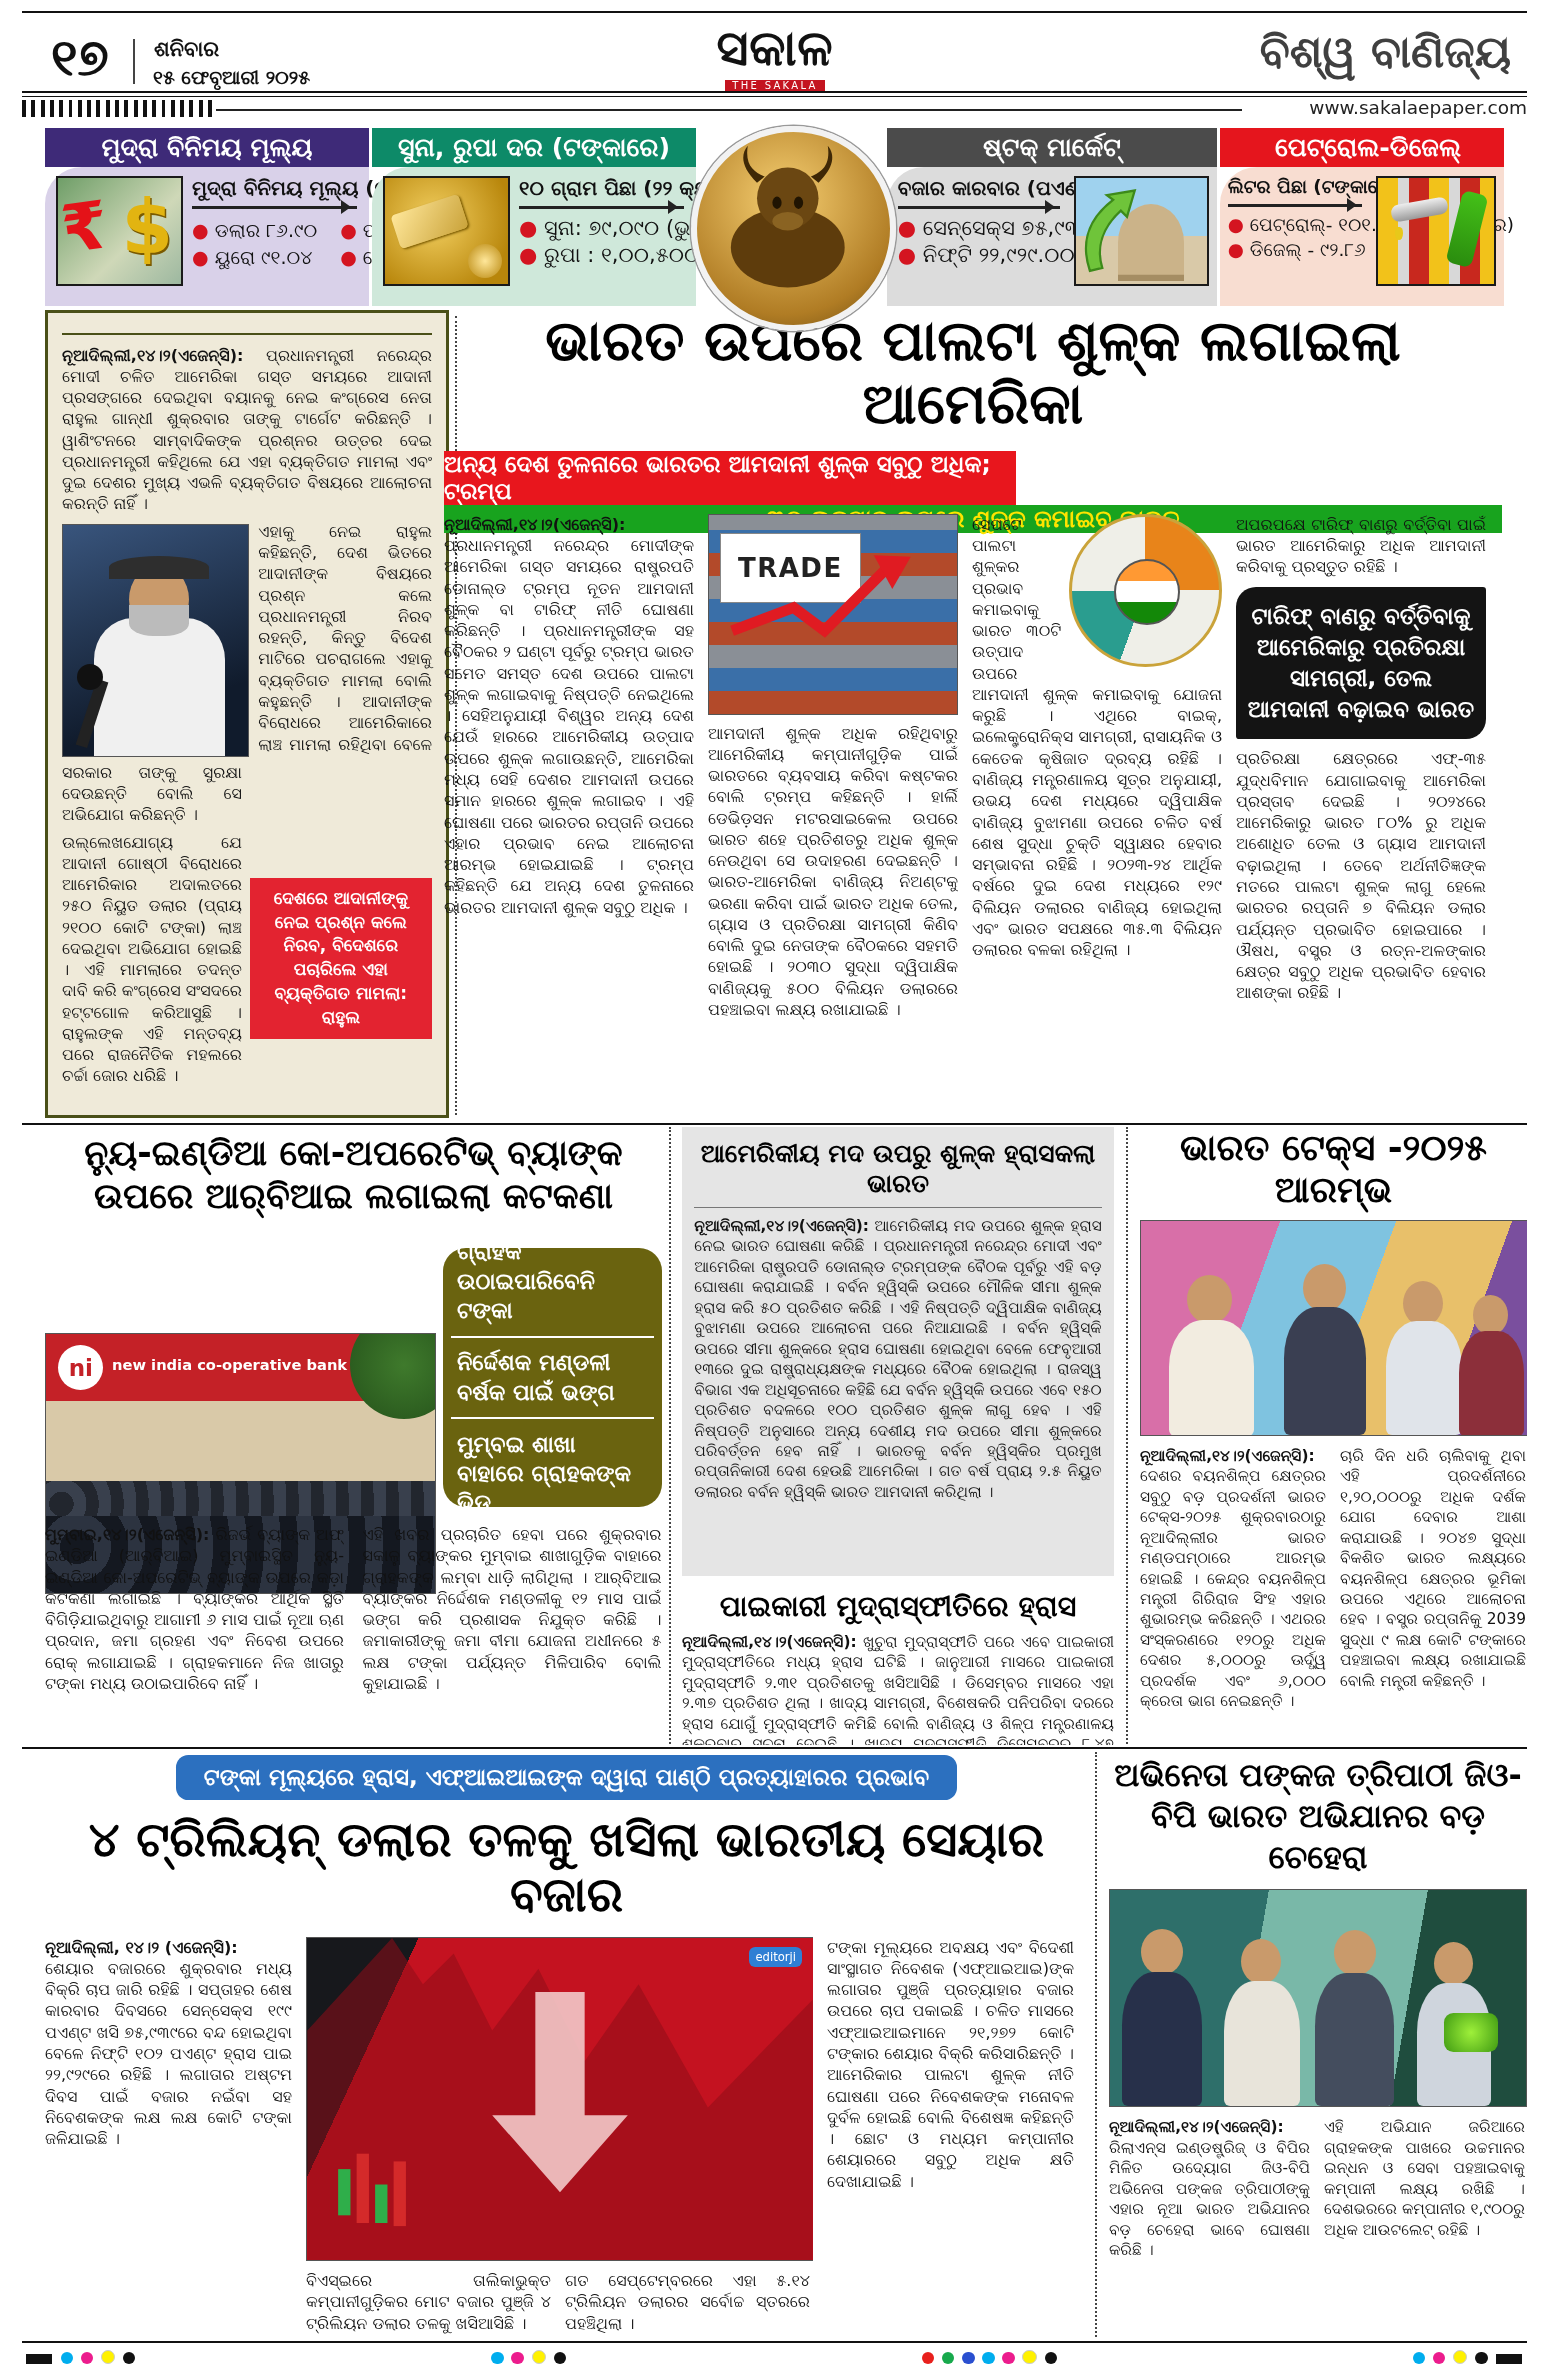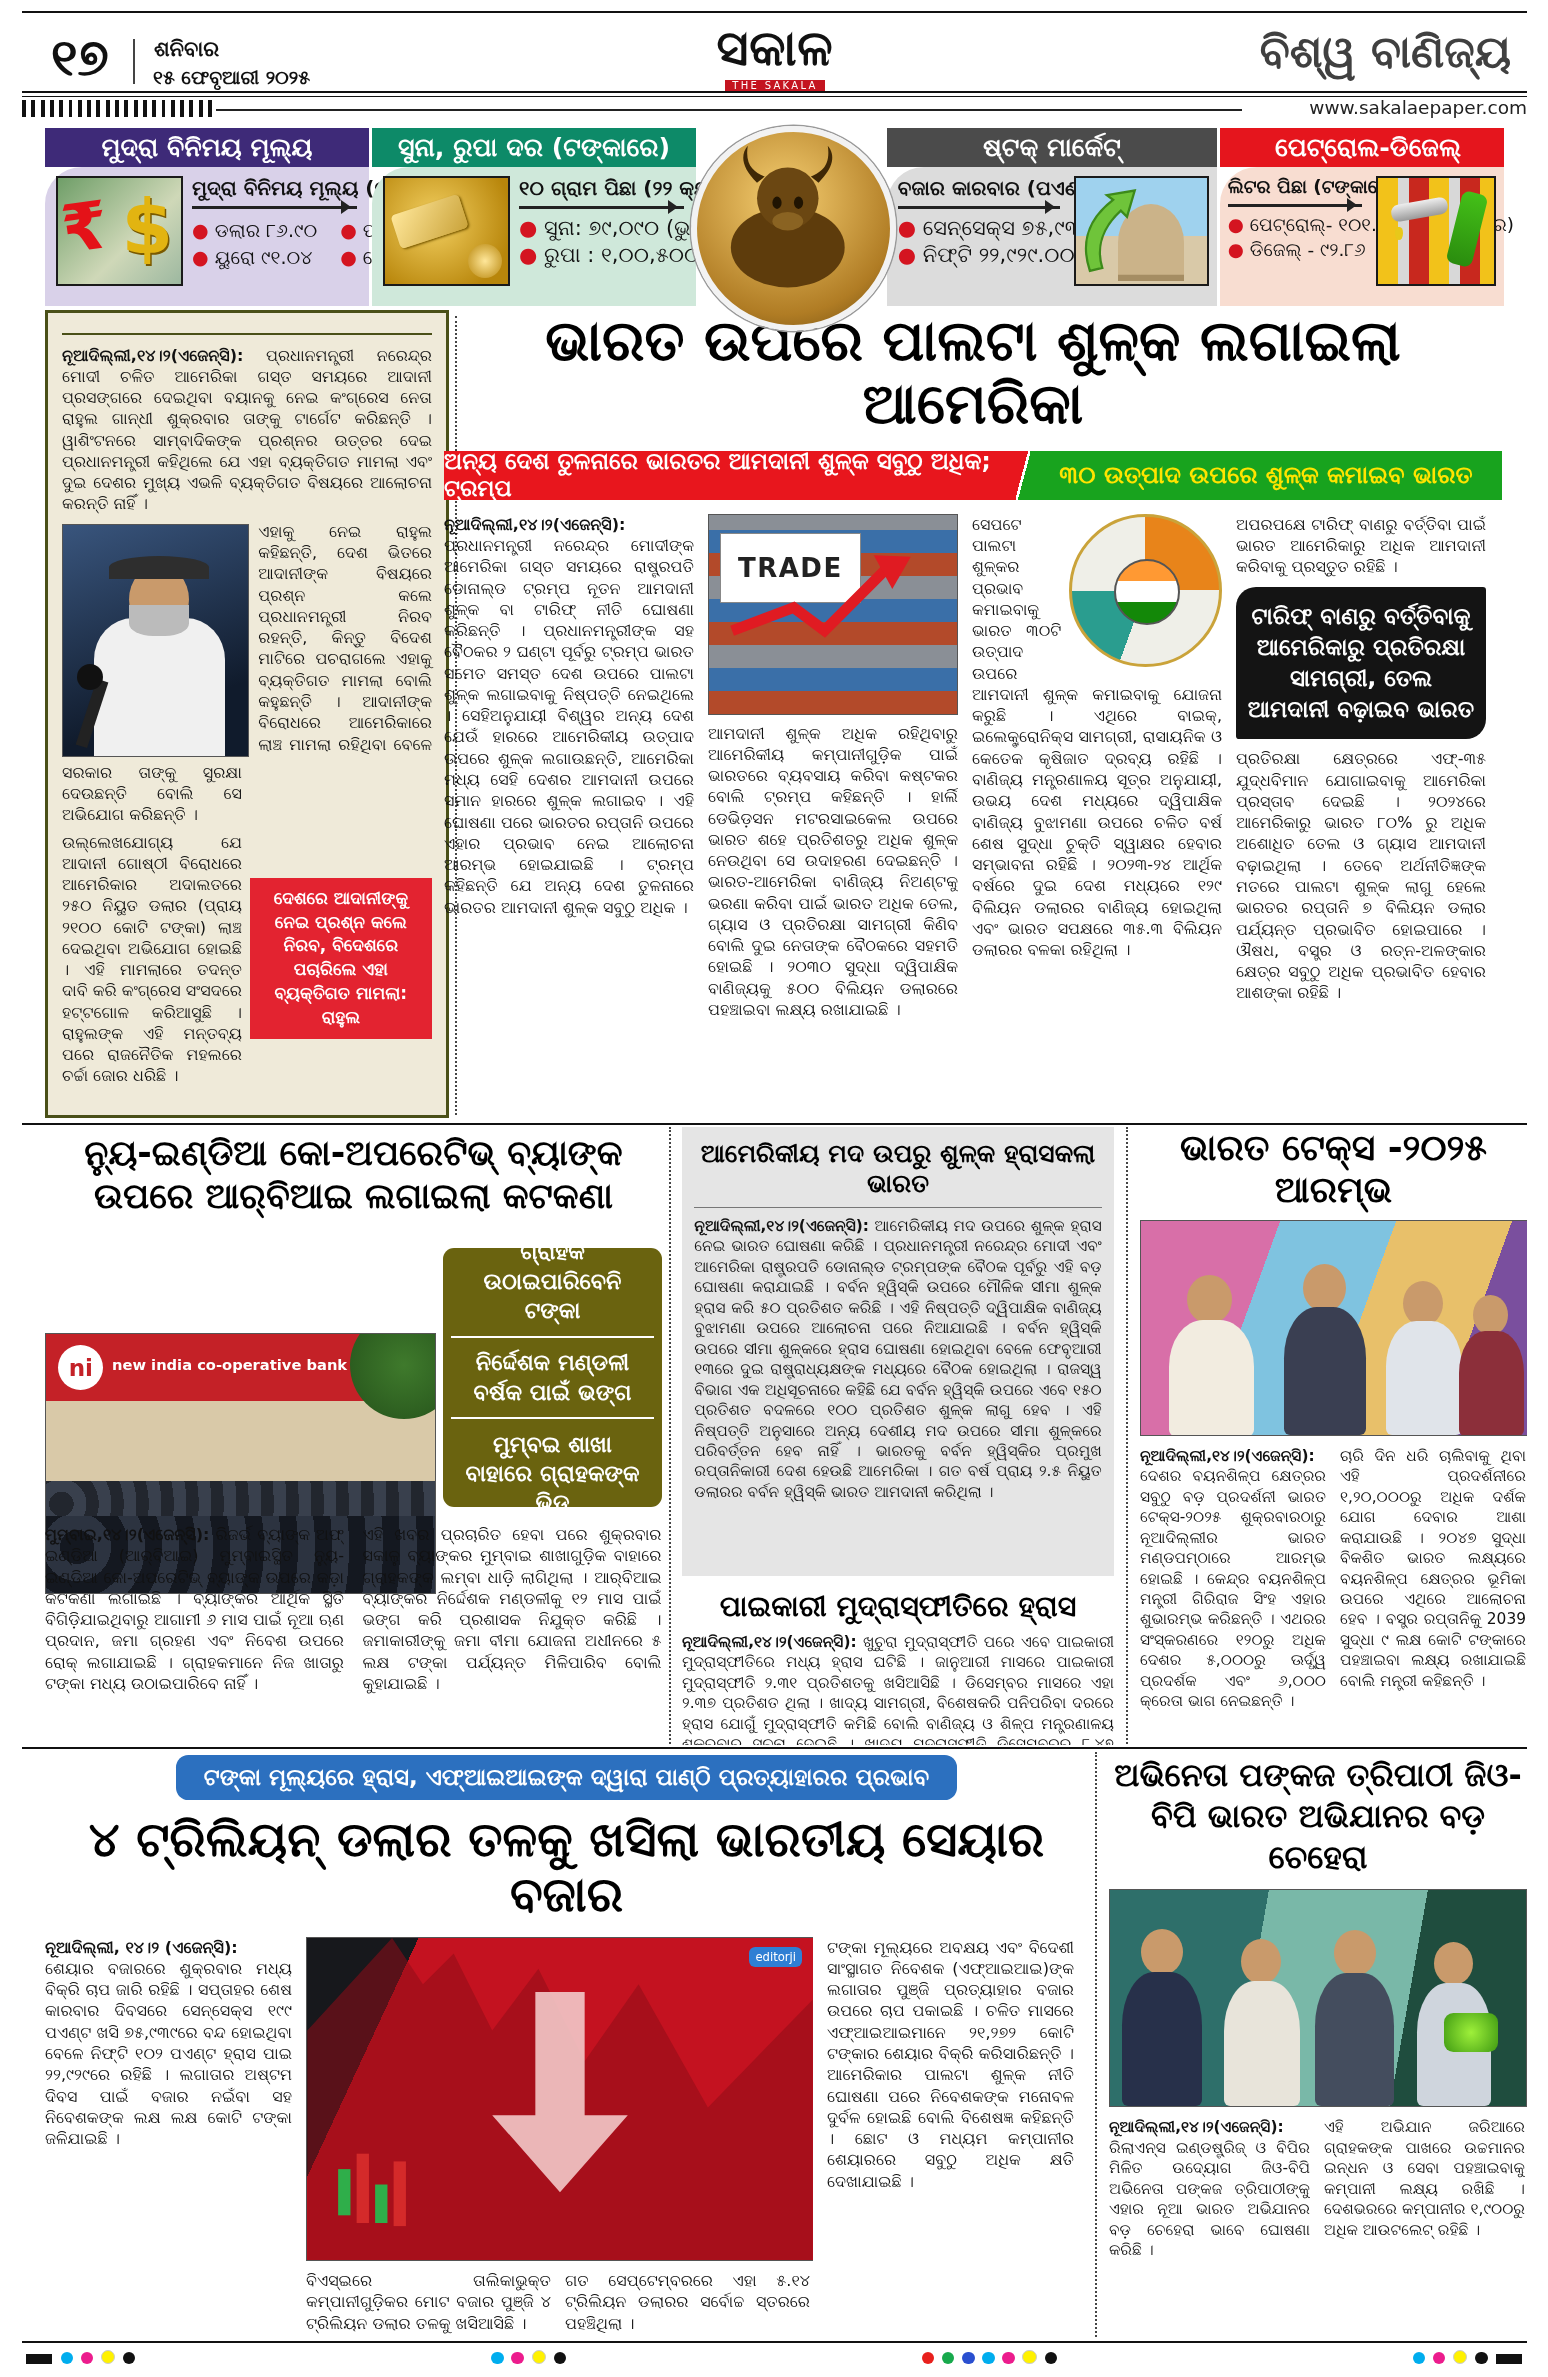--- a/index.html
+++ b/index.html
@@ -33,21 +33,21 @@
   .bul::before{content:"● ";color:#d41420;}
   .grid2{display:grid;grid-template-columns:1fr 1fr;column-gap:23px;}
   
   .body-txt{font-size:16px;}
   .hl-center{font-weight:900;text-align:center;color:#000;}
   
   .kick-red{background:#e8161d;color:#fff;font-weight:900;font-size:23px;display:flex;align-items:center;justify-content:center;}
   .kick-green{background:#18a31e;color:#ffe400;font-weight:900;font-size:24px;display:flex;align-items:center;justify-content:center;}
   .blackbox{background:#141414;color:#fff;font-weight:900;font-size:23px;text-align:center;
             border-radius:20px 3.1px 20px 3.1px;padding:14px 10.8px;line-height:1.35;}
-  .olivebox{background:#6a630f;color:#fff;border-radius:11px;text-align:center;font-weight:900;}
+  .olivebox{background:#6a630f;color:#fff;border-radius:23px;font-weight:900;}
   .olivebox .hl{font-size:22.4px;padding:10.8px 6.2px;line-height:1.3;}
   .olivebox .hl + .hl{border-top:2.3px solid #fff;}
   .graybox{background:#e5e5e5;padding:12.3px 12.3px 7.7px 12.3px;}
   .redcap{background:#e32330;color:#fff;font-weight:bold;font-size:17px;text-align:center;padding:9.3px 7.7px;line-height:1.4;}
   .bluestrip{background:#2c70bf;color:#fff;font-weight:900;font-size:23px;text-align:center;border-radius:12.3px;line-height:45px;height:45px;}
   .photo{position:relative;overflow:hidden;border:0.8px solid #555;}
   .sil{position:absolute;background:#1d2430;border-radius:40% 40% 6.2px 6.2px;}
   .face{position:absolute;background:#c99a6b;border-radius:50%;}
   .marks{display:flex;justify-content:space-between;align-items:center;}
   .mdot{display:inline-block;width:12.3px;height:12.3px;border-radius:50%;margin:0 3.9px;}
@@ -172,21 +172,21 @@
       <div class="redcap" style="float:right;width:167px;margin:116px 0 6.2px 7.7px;">ଦେଶରେ ଆଦାନୀଙ୍କୁ ନେଇ ପ୍ରଶ୍ନ କଲେ ନିରବ, ବିଦେଶରେ ପଚାରିଲେ ଏହା ବ୍ୟକ୍ତିଗତ ମାମଲା: ରାହୁଲ</div>
       <p style="margin:0 0 6.2px 0;">ଏହାକୁ ନେଇ ରାହୁଲ କହିଛନ୍ତି, ଦେଶ ଭିତରେ ଆଦାନୀଙ୍କ ବିଷୟରେ ପ୍ରଶ୍ନ କଲେ ପ୍ରଧାନମନ୍ତ୍ରୀ ନିରବ ରହନ୍ତି, କିନ୍ତୁ ବିଦେଶ ମାଟିରେ ପଚରାଗଲେ ଏହାକୁ ବ୍ୟକ୍ତିଗତ ମାମଲା ବୋଲି କହୁଛନ୍ତି । ଆଦାନୀଙ୍କ ବିରୋଧରେ ଆମେରିକାରେ ଲାଞ୍ଚ ମାମଲା ରହିଥିବା ବେଳେ ସରକାର ତାଙ୍କୁ ସୁରକ୍ଷା ଦେଉଛନ୍ତି ବୋଲି ସେ ଅଭିଯୋଗ କରିଛନ୍ତି ।</p>
       <p style="margin:0;">ଉଲ୍ଲେଖଯୋଗ୍ୟ ଯେ ଆଦାନୀ ଗୋଷ୍ଠୀ ବିରୋଧରେ ଆମେରିକାର ଅଦାଲତରେ ୨୫୦ ନିୟୁତ ଡଲାର (ପ୍ରାୟ ୨୧୦୦ କୋଟି ଟଙ୍କା) ଲାଞ୍ଚ ଦେଇଥିବା ଅଭିଯୋଗ ହୋଇଛି । ଏହି ମାମଲାରେ ତଦନ୍ତ ଦାବି କରି କଂଗ୍ରେସ ସଂସଦରେ ହଟ୍ଟଗୋଳ କରିଆସୁଛି । ରାହୁଲଙ୍କ ଏହି ମନ୍ତବ୍ୟ ପରେ ରାଜନୈତିକ ମହଲରେ ଚର୍ଚ୍ଚା ଜୋର ଧରିଛି ।</p>
     </div>
   </div>
 
   <div class="abs dotv" style="left:455px;top:316px;height:799px;"></div>
 
   <div class="abs ovh" style="left:444px;top:310px;width:1058px;height:810px;">
     <div class="hl-center" style="font-size:56px;line-height:1.12;">ଭାରତ ଉପରେ ପାଲଟା ଶୁଳ୍କ ଲଗାଇଲା ଆମେରିକା</div>
-    <div style="display:flex;height:49px;margin-top:15.4px;">
+    <div style="display:flex;height:49px;margin-top:15.4px;flex-direction:column;">
       <div class="kick-red" style="width:572px;">ଅନ୍ୟ ଦେଶ ତୁଳନାରେ ଭାରତର ଆମଦାନୀ ଶୁଳ୍କ ସବୁଠୁ ଅଧିକ; ଟ୍ରମ୍ପ</div>
       <div style="width:14px;background:linear-gradient(105deg,#e8161d 45%,#fff 45% 55%,#18a31e 55%);"></div>
       <div class="kick-green" style="flex:1;">୩୦ ଉତ୍ପାଦ ଉପରେ ଶୁଳ୍କ କମାଇବ ଭାରତ</div>
     </div>
     <div style="display:flex;gap:14px;margin-top:14px;">
       <div class="body-txt just ovh" style="width:250px;height:632px;">
         <span class="byline">ନୂଆଦିଲ୍ଲୀ,୧୪।୨(ଏଜେନ୍ସି):</span><br>
         <span>ପ୍ରଧାନମନ୍ତ୍ରୀ ନରେନ୍ଦ୍ର ମୋଦୀଙ୍କ ଆମେରିକା ଗସ୍ତ ସମୟରେ ରାଷ୍ଟ୍ରପତି ଡୋନାଲ୍ଡ ଟ୍ରମ୍ପ ନୂତନ ଆମଦାନୀ ଶୁଳ୍କ ବା ଟାରିଫ୍ ନୀତି ଘୋଷଣା କରିଛନ୍ତି । ପ୍ରଧାନମନ୍ତ୍ରୀଙ୍କ ସହ ବୈଠକର ୨ ଘଣ୍ଟା ପୂର୍ବରୁ ଟ୍ରମ୍ପ ଭାରତ ସମେତ ସମସ୍ତ ଦେଶ ଉପରେ ପାଲଟା ଶୁଳ୍କ ଲଗାଇବାକୁ ନିଷ୍ପତ୍ତି ନେଇଥିଲେ । ସେହିଅନୁଯାୟୀ ବିଶ୍ୱର ଅନ୍ୟ ଦେଶ ଯେଉଁ ହାରରେ ଆମେରିକୀୟ ଉତ୍ପାଦ ଉପରେ ଶୁଳ୍କ ଲଗାଉଛନ୍ତି, ଆମେରିକା ମଧ୍ୟ ସେହି ଦେଶର ଆମଦାନୀ ଉପରେ ସମାନ ହାରରେ ଶୁଳ୍କ ଲଗାଇବ । ଏହି ଘୋଷଣା ପରେ ଭାରତର ରପ୍ତାନି ଉପରେ ଏହାର ପ୍ରଭାବ ନେଇ ଆଲୋଚନା ଆରମ୍ଭ ହୋଇଯାଇଛି । ଟ୍ରମ୍ପ କହିଛନ୍ତି ଯେ ଅନ୍ୟ ଦେଶ ତୁଳନାରେ ଭାରତର ଆମଦାନୀ ଶୁଳ୍କ ସବୁଠୁ ଅଧିକ ।</span>
       </div>
       <div class="ovh" style="width:250px;height:632px;">

